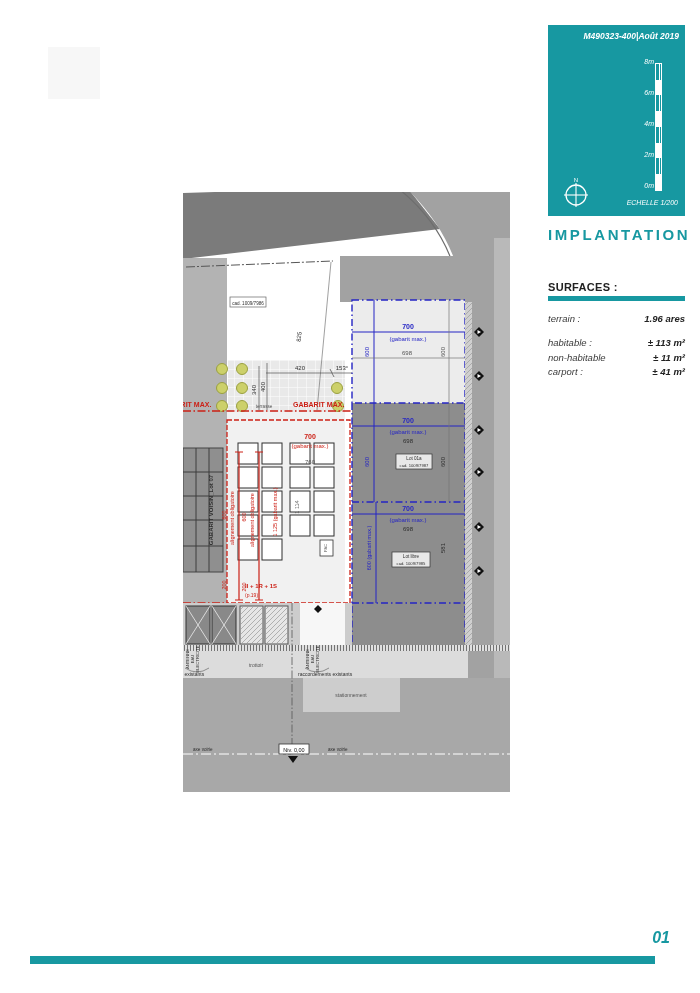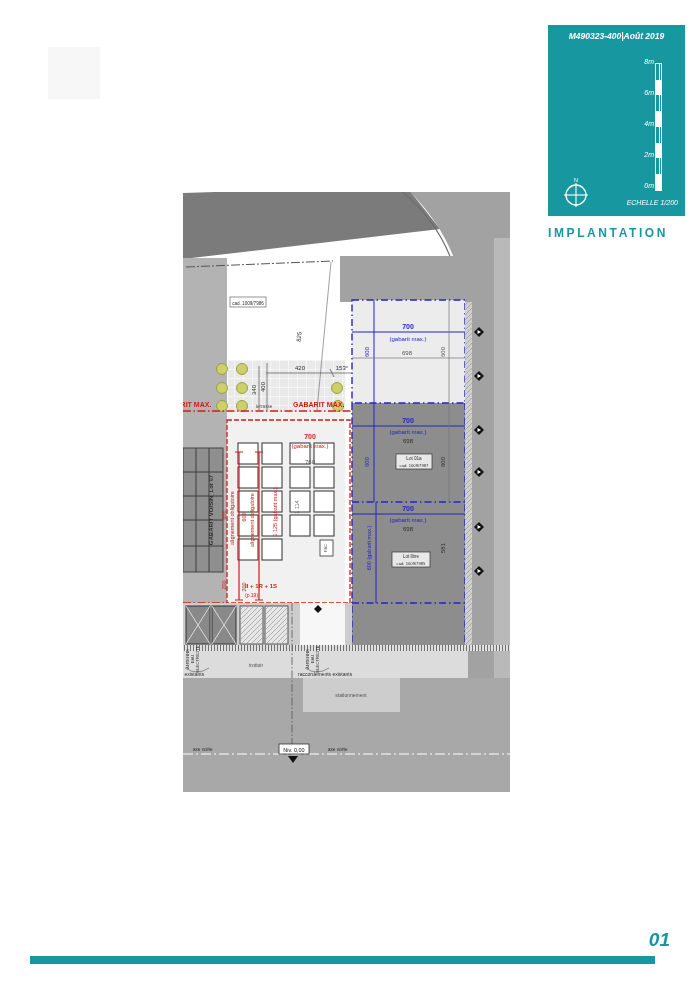--- a/index.html
+++ b/index.html
@@ -3,39 +3,39 @@
 <meta charset="utf-8">
 <style>
   html,body{margin:0;padding:0;background:#fff;}
   #page{position:relative;width:700px;height:993px;background:#fff;overflow:hidden;
         font-family:"Liberation Sans",sans-serif;}
   .abs{position:absolute;}
   
   #logo{left:48px;top:47px;width:52px;height:52px;background:#f7f7f7;}
   
   #tblock{left:548px;top:25px;width:137px;height:191px;background:#1798a1;color:#fff;}
-  #tb-head{position:absolute;left:6px;right:6px;top:6px;display:flex;justify-content:center;
+  #tb-head{position:absolute;left:6px;right:6px;top:6px;display:flex;justify-content:flex-end;
            font-size:8.5px;font-weight:bold;font-style:italic;}
   .tick{position:absolute;right:31px;font-size:7px;font-style:italic;color:#fff;}
   #sbar{position:absolute;right:23px;top:38px;width:5px;height:126px;border:1px solid #fff;}
   .seg{position:absolute;left:0;width:100%;background:#fff;}
   #sline{position:absolute;right:25px;top:38px;width:1.5px;height:126px;background:#fff;}
   #echelle{position:absolute;right:7px;bottom:10px;font-size:7px;font-style:italic;}
   #compass{position:absolute;left:12px;bottom:6px;}
-  #impl{left:548px;top:226px;width:140px;color:#1798a1;font-weight:bold;font-size:12px;
+  #impl{left:548px;top:226px;width:140px;color:#1798a1;font-weight:bold;font-size:15px;
         letter-spacing:2.6px;white-space:nowrap;}
   
   #surf{left:548px;top:281px;width:137px;color:#222;}
   #surf-h{font-size:11px;font-weight:bold;letter-spacing:.3px;}
   #surf-bar{height:5px;background:#1798a1;margin-top:3px;}
   .srow{display:flex;justify-content:space-between;font-style:italic;font-size:9.5px;color:#3a3a3a;}
   .srow b{color:#222;font-size:9.5px;}
   .mt12{margin-top:12px;} .mt10{margin-top:13px;} .mt3{margin-top:3.5px;}
   
-  #pgnum{right:30px;top:929px;color:#1798a1;font-size:19px;font-weight:bold;font-style:italic;}
+  #pgnum{right:30px;top:929px;color:#1798a1;font-size:16px;font-weight:bold;font-style:italic;}
   #fbar{left:30px;top:956px;width:625px;height:8px;background:#1798a1;}
   
   text{font-family:"Liberation Sans",sans-serif;}
   .s4{font-size:4.2px;} .s45{font-size:4.6px;} .s5{font-size:5px;} .s55{font-size:5.5px;}
   .s6{font-size:6px;} .s7{font-size:7px;}
   .red{fill:#cc2016;} .blu{fill:#2424c4;} .gry{fill:#555;} .dk{fill:#2e2e2e;}
   .bold{font-weight:bold;} .mid{text-anchor:middle;}
 </style>
 </head>
 <body>
@@ -324,16 +324,36 @@
       <text x="16" y="8" text-anchor="middle" fill="#fff" style="font-size:6px">N</text>
       <circle cx="16" cy="21" r="10" fill="none" stroke="#fff" stroke-width="1.3"></circle>
       <line x1="16" y1="9" x2="16" y2="33" stroke="#fff" stroke-width="1.1"></line>
       <line x1="4" y1="21" x2="28" y2="21" stroke="#fff" stroke-width="1.1"></line>
     </svg>
     <span id="echelle">ECHELLE  1/200</span>
   </div>
 
   <div id="impl" class="abs">IMPLANTATION</div>
 
+  <div id="surf" class="abs">
+    <div id="surf-h">SURFACES :</div>
+    <div id="surf-bar"></div>
+    <div class="srow mt12">
+      <span>terrain :</span>
+      <b>1.96 ares</b>
+    </div>
+    <div class="srow mt10">
+      <span>habitable :</span>
+      <b>± 113 m²</b>
+    </div>
+    <div class="srow mt3">
+      <span>non-habitable</span>
+      <b>± 11 m²</b>
+    </div>
+    <div class="srow mt3">
+      <span>carport :</span>
+      <b>± 41 m²</b>
+    </div>
+  </div>
 
   <div id="pgnum" class="abs">01</div>
   <div id="fbar" class="abs"></div>
 </div>
 
 </body></html>

